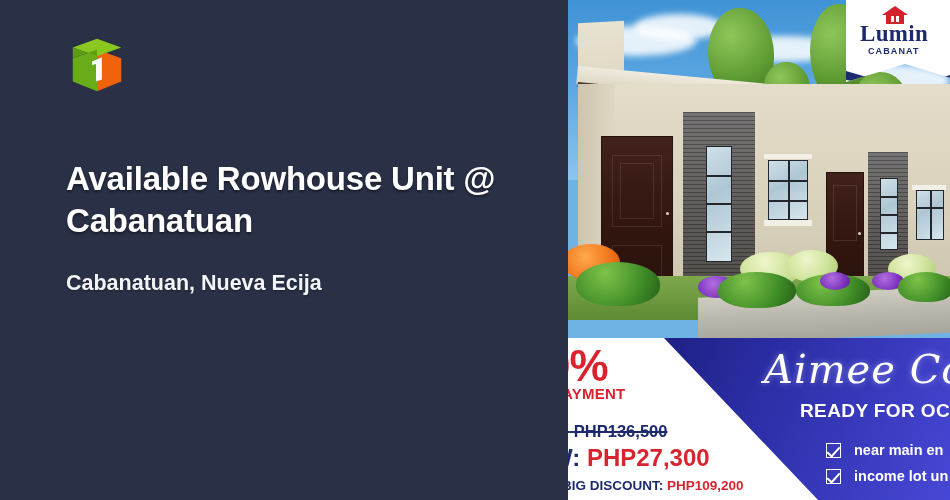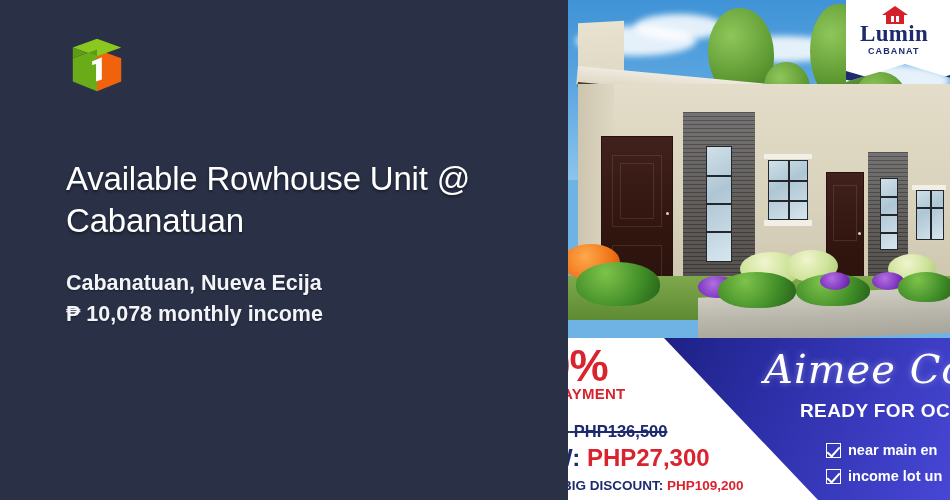--- a/index.html
+++ b/index.html
@@ -24,21 +24,21 @@
   }
 
   
   #brand-logo { position:relative; width:62px; height:62px; }
   #brand-logo svg { display:block; width:62px; height:62px; }
 
   #headline {
     margin-top:62px;
     font-size:33px;
     line-height:1.27;
-    font-weight:normal;
+    font-weight:bold;
     color:#ffffff;
     letter-spacing:-0.2px;
     text-shadow:0 2px 3px rgba(0,0,0,0.45);
     max-width:430px;
   }
 
   #details {
     margin-top:26px;
     max-width:450px;
   }
@@ -254,21 +254,21 @@
     font-size:19px; font-weight:bold;
     color:#ffffff;
     letter-spacing:0.4px;
     white-space:nowrap;
   }
   .promo-check {
     position:absolute;
     font-size:14.5px; font-weight:bold;
     color:#ffffff;
     white-space:nowrap;
-    display:flex; align-items:center; gap:7px;
+    display:flex; align-items:center; gap:13px;
   }
   .chk-box {
     display:inline-block;
     width:15px; height:15px;
     border:1.8px solid #ffffff;
     position:relative;
     flex:0 0 auto;
   }
   .chk-box::after {
     content:"";
@@ -299,21 +299,20 @@
         <polygon points="7,14 32,23 32,16 7,25" fill="#5f9c16"></polygon>
 
         <polygon points="30,27 37,24 37,47 31,49 31,31 27,32 27,28" fill="#ffffff"></polygon>
       </svg>
     </div>
 
     <h1 id="headline">Available Rowhouse Unit @ Cabanatuan</h1>
 
     <div id="details">
       <div class="detail-line">Cabanatuan, Nueva Ecija</div>
-      <div class="detail-line">₱ 10,078 monthly income</div>
     </div>
   </div>
 
   <div id="right-panel">
 
     <div id="photo">
       <div class="sky"></div>
 
       <div class="cloud" style="left:8px;  top:26px;  width:120px; height:30px;"></div>
       <div class="cloud" style="left:66px; top:14px;  width:90px;  height:26px;"></div>

